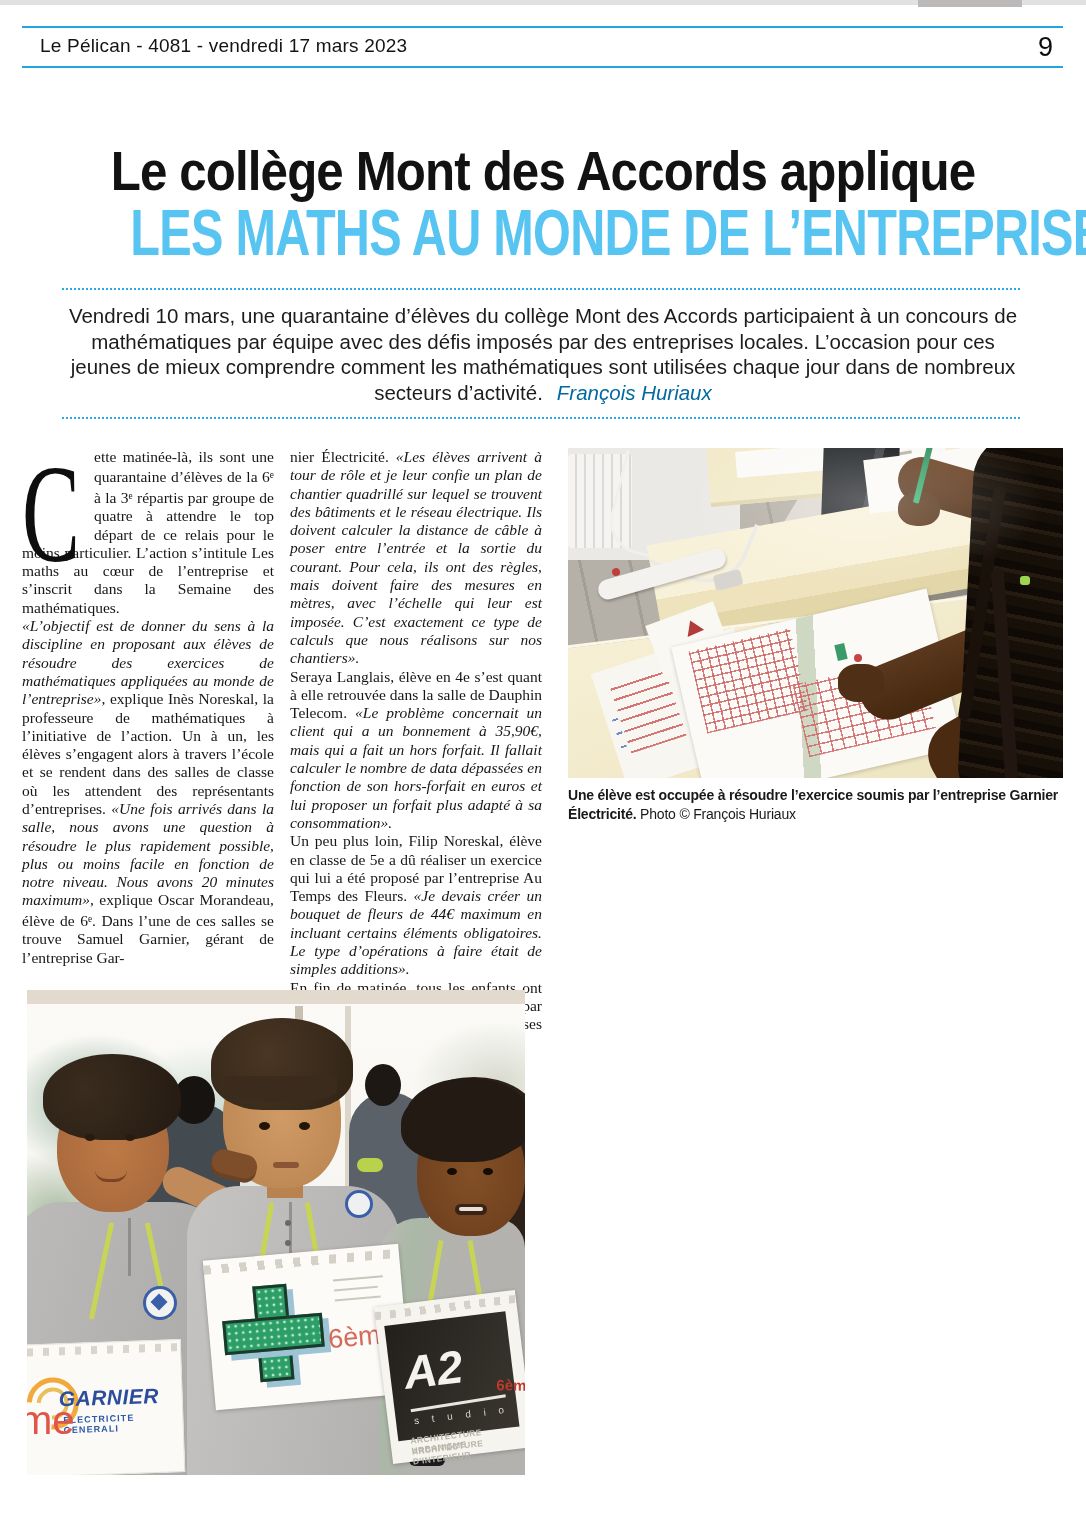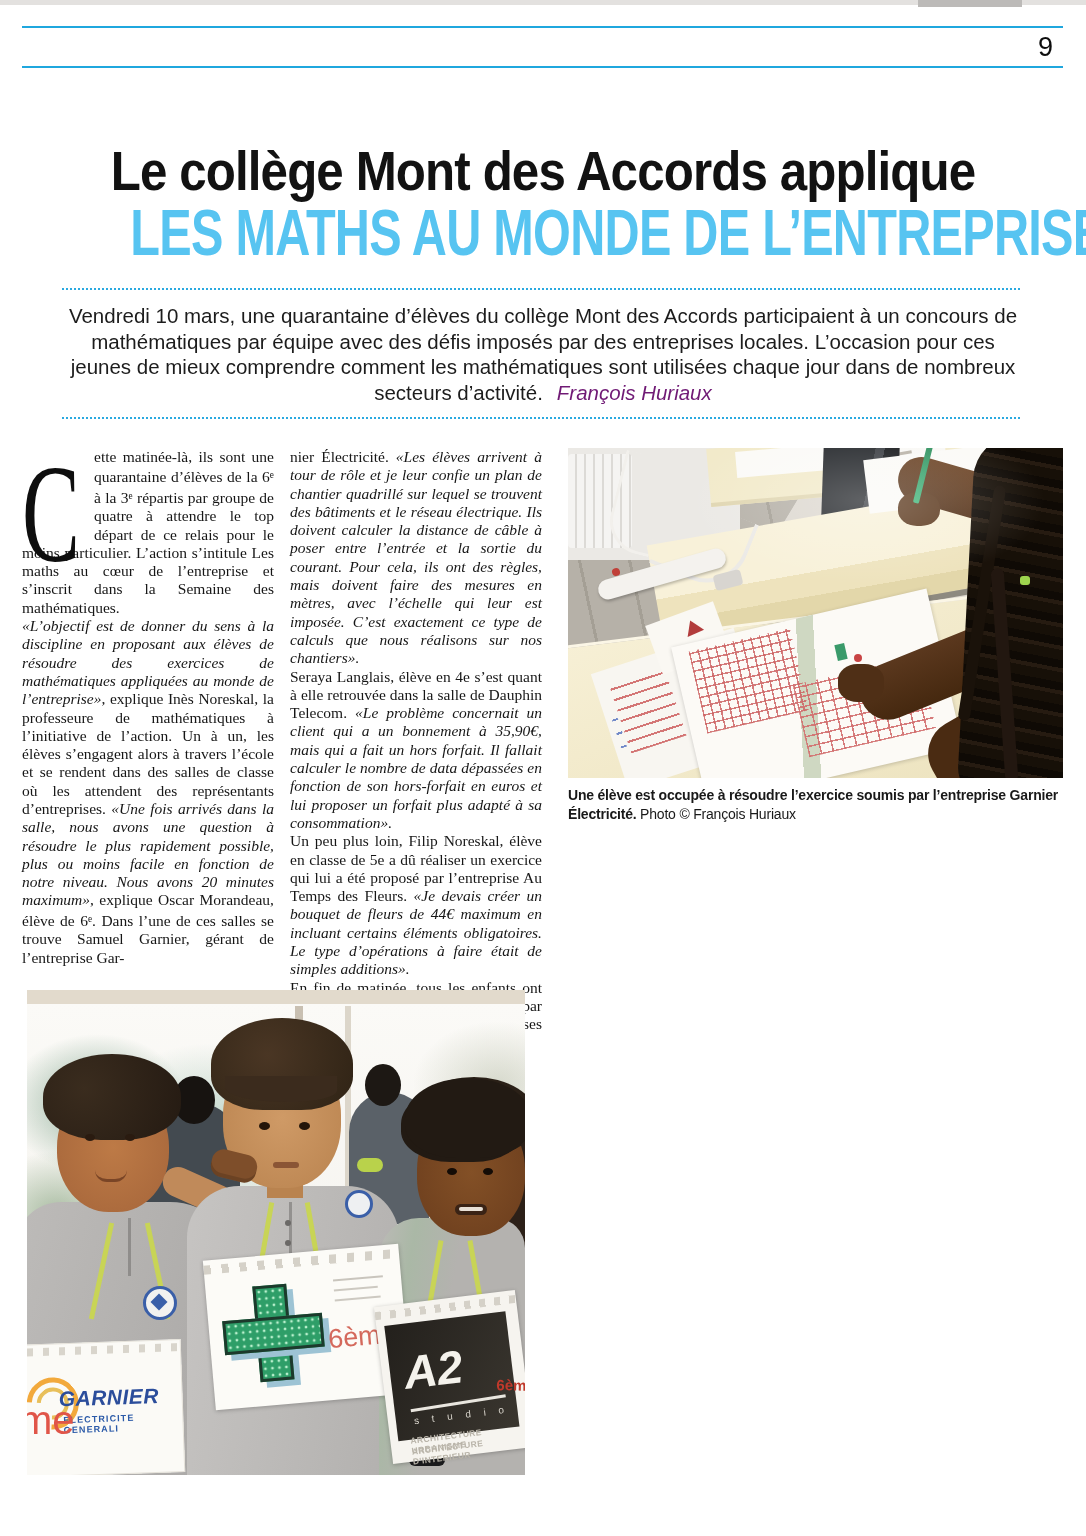--- a/index.html
+++ b/index.html
@@ -20,21 +20,21 @@
 
   
   .hl{left:0;top:138px;width:1086px;text-align:center;font-weight:bold;color:#121212;
       font-size:56px;letter-spacing:-1px;transform:scaleX(.88);transform-origin:center;white-space:nowrap;}
   .hl2{left:0;top:196px;width:1086px;text-align:center;font-weight:bold;color:#57c4f1;
       font-size:64px;letter-spacing:-1px;transform:scaleX(.76);transform-origin:center;white-space:nowrap;}
   .dotted{left:62px;width:958px;border-top:2px dotted #2aa9e0;height:0;}
 
   
   .lede{left:63px;top:303px;width:960px;text-align:center;font-size:20.5px;line-height:25.5px;color:#1c1c1c;}
-  .lede .byline{color:#701a75;font-style:italic;margin-left:14px;text-align:right;}
+  .lede .byline{color:#0369a1;font-style:italic;margin-left:14px;text-align:right;}
 
   
   .col{position:absolute;top:448px;width:252px;font-family:"Liberation Serif",serif;
        font-size:15.5px;line-height:18.3px;text-align:justify;color:#161616;}
   .col p{margin:0;}
   .col1{left:22px;}
   .col2{left:290px;}
   .dropcap-spacer{float:left;width:72px;height:92px;}
   .dropcap{position:absolute;left:0;top:-4px;font-family:"Liberation Serif",serif;
            font-size:140px;line-height:1;color:#0e0e0e;transform:scaleX(.62);transform-origin:left top;}
@@ -235,20 +235,21 @@
 </style>
 </head>
 <body>
 
 <div class="page">
 
   <div class="abs top-artifact"></div>
   <div class="abs top-smudge"></div>
   <div class="abs rule-blue" style="left:22px;top:26px;width:1041px;"></div>
   <div class="abs rule-blue" style="left:22px;top:66px;width:1041px;"></div>
+  <div class="abs mast-left">Le Pélican -  4081  - vendredi 17 mars 2023</div>
   <div class="abs page-num">9</div>
 
   <div class="abs hl">Le collège Mont des Accords applique</div>
   <div class="abs hl2">LES MATHS AU MONDE DE L’ENTREPRISE</div>
   <div class="abs dotted" style="top:288px;"></div>
 
   <div class="abs lede">
     <span>Vendredi 10 mars, une quarantaine d’élèves du collège Mont des Accords participaient à un concours de mathématiques par équipe avec des défis imposés par des entreprises locales. L’occasion pour ces jeunes de mieux comprendre comment les mathématiques sont utilisées chaque jour dans de nombreux secteurs d’activité.</span><span class="byline">François Huriaux</span>
   </div>
   <div class="abs dotted" style="top:417px;"></div>

